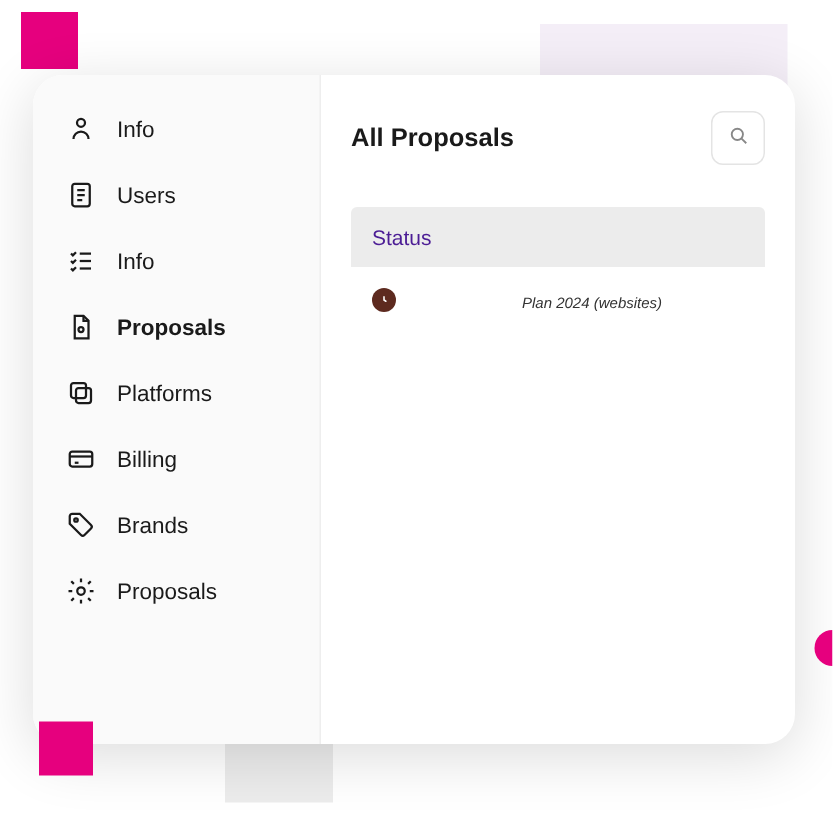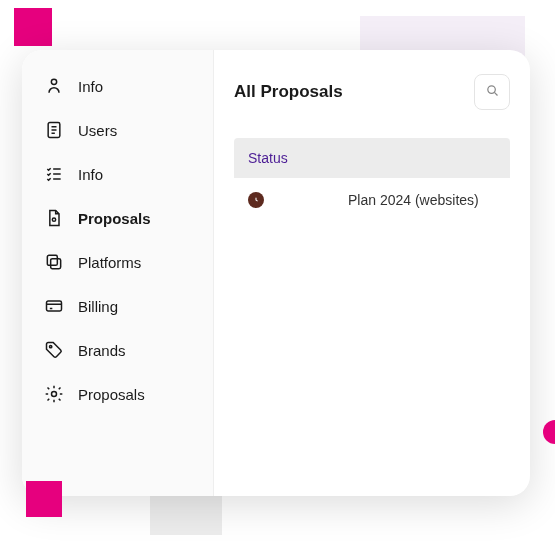--- a/index.html
+++ b/index.html
@@ -120,24 +120,25 @@
   background: #ececec;
   padding: 12px 14px;
   font-size: 14px;
   color: #4c1d95;
   border-radius: 4px 4px 0 0;
 }
 .col-status { width: 100px; }
 .col-name { flex: 1; }
 .table-row {
   display: flex;
-  align-items: flex-start;
+  align-items: flex-end;
   padding: 14px 14px;
-  font-size: 14px;
+  font-size: 10px;
   color: #333;
+  font-style: italic;
 }
 .status-dot {
   width: 16px; height: 16px;
   border-radius: 50%;
   background: #5d2a1f;
   display: flex;
   align-items: center;
   justify-content: center;
 }
 .status-dot svg { width: 10px; height: 10px; fill: #fff; }

